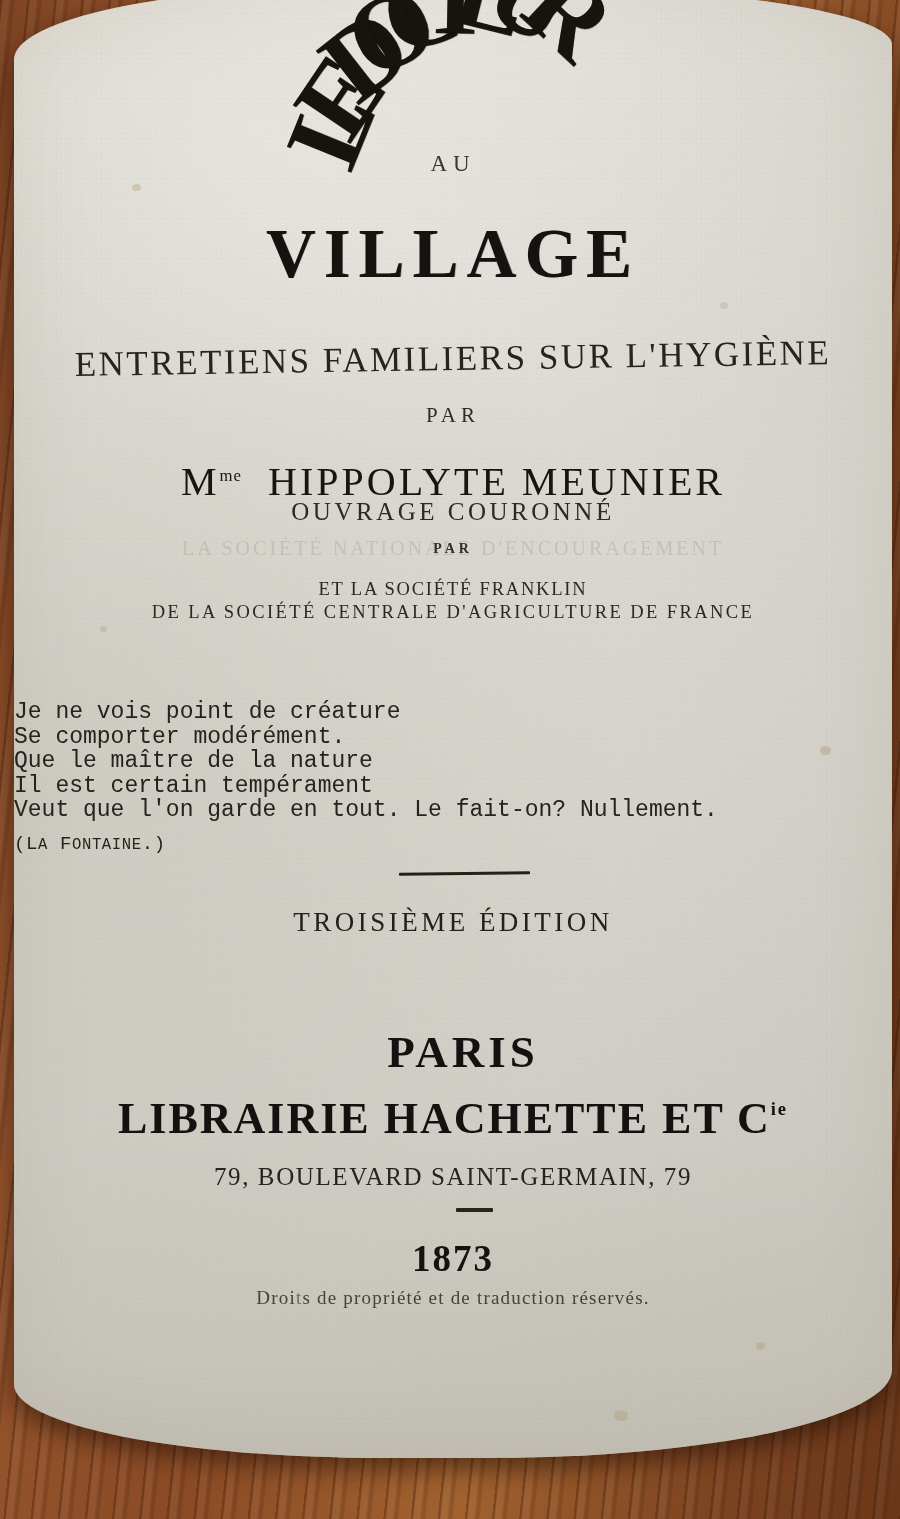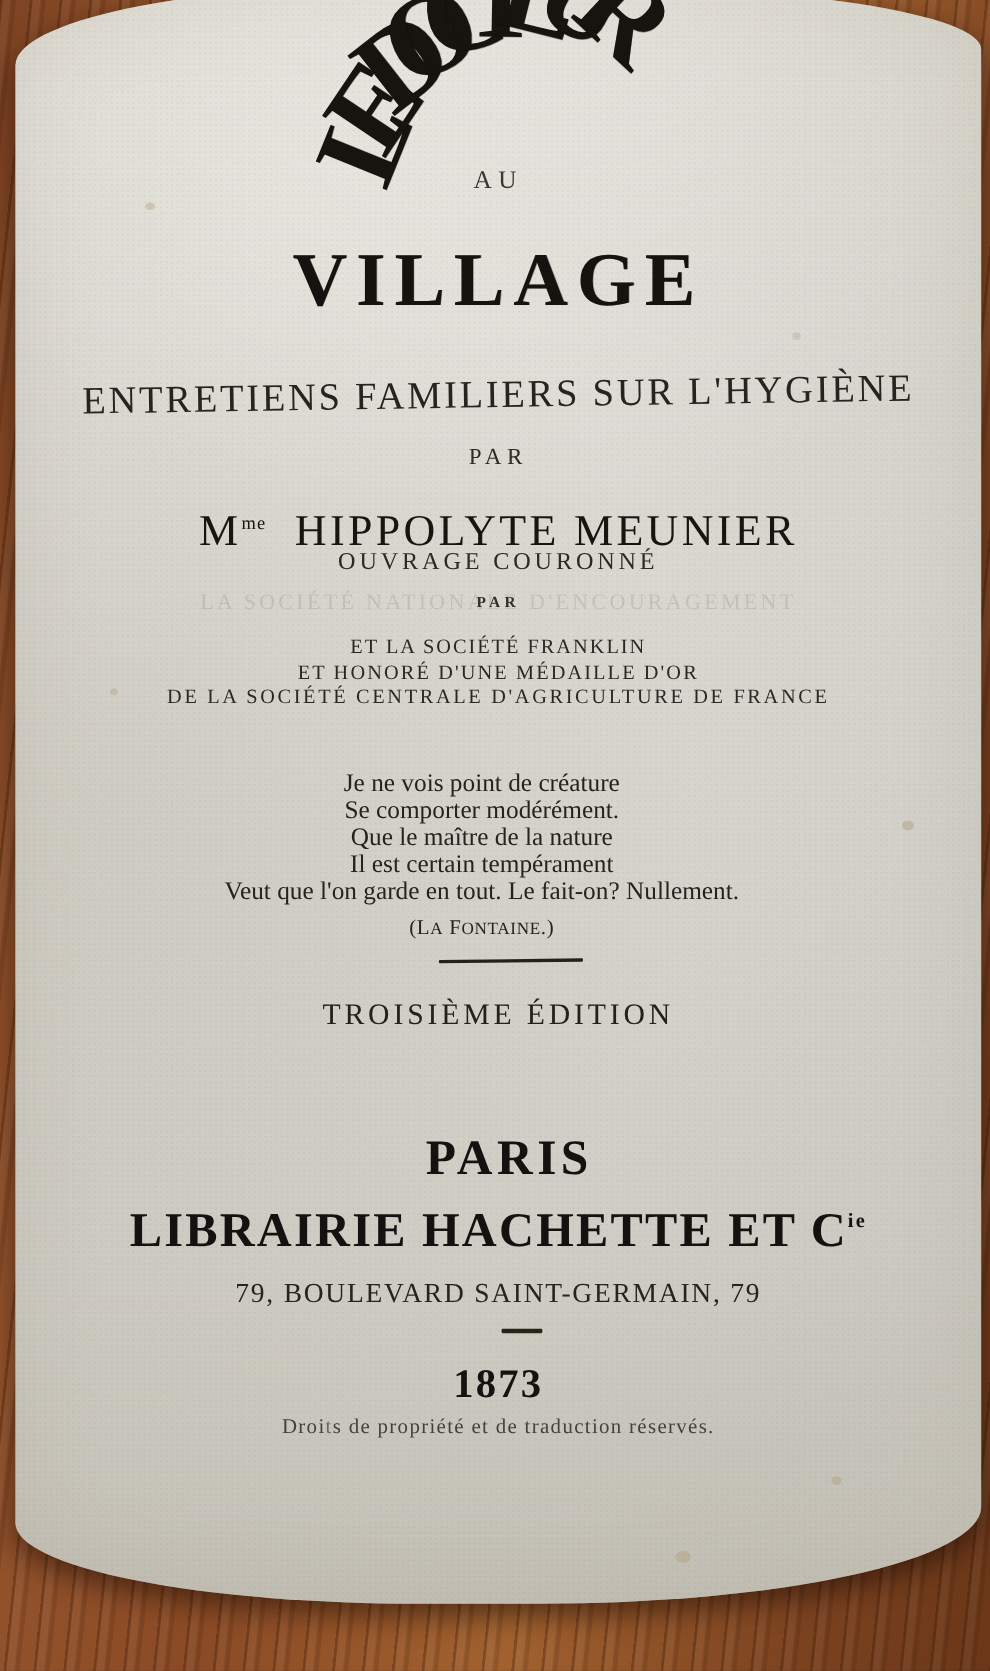--- a/index.html
+++ b/index.html
@@ -149,21 +149,21 @@
     color: #16150f;
     font-weight: 400;
   }
   .author sup {
     font-size: 0.42em;
     vertical-align: 0.85em;
     letter-spacing: 1px;
   }
   .crowned {
     top: 513px;
-    font-size: 22px;
+    font-size: 25px;
     letter-spacing: 3.5px;
     color: #2c2a24;
   }
   .par2 {
     top: 556px;
     font-size: 14px;
     font-weight: 700;
     letter-spacing: 4px;
     color: #31302a;
   }
@@ -182,25 +182,26 @@
   .aw3 { letter-spacing: 1.8px; }
   .aw4 { letter-spacing: 1.9px; }
   .aw5 { letter-spacing: 2.4px; }
 
   
   .verse {
     position: absolute;
     top: 714px;
     left: 0;
     right: 30px;
-    text-align: center;
+    text-align: left;
     font-size: 23px;
     line-height: 24.5px;
     color: #25231e;
     white-space: nowrap;
+    font-family: Liberation Mono, monospace;
   }
   .verse .vline { display: block; }
   .verse-attr {
     display: block;
     margin-top: 9px;
     font-size: 19px;
     letter-spacing: 0.6px;
   }
   .verse-attr .sc { font-size: 0.82em; }
 
@@ -325,21 +326,20 @@
         <span>HIPPOLYTE MEUNIER</span>
       </div>
 
       <div class="row crowned">OUVRAGE COURONNÉ</div>
 
       <div class="ghost">LA SOCIÉTÉ NATIONALE D'ENCOURAGEMENT</div>
       <div class="row par2">PAR</div>
 
       <div class="row awards">
         <div class="aw3">ET LA SOCIÉTÉ FRANKLIN</div>
-        <div class="aw4">ET HONORÉ D'UNE MÉDAILLE D'OR</div>
         <div class="aw5">DE LA SOCIÉTÉ CENTRALE D'AGRICULTURE DE FRANCE</div>
       </div>
 
       <div class="verse">
         <span class="vline">Je ne vois point de créature</span>
         <span class="vline">Se comporter modérément.</span>
         <span class="vline">Que le maître de la nature</span>
         <span class="vline">Il est certain tempérament</span>
         <span class="vline">Veut que l'on garde en tout. Le fait-on? Nullement.</span>
         <span class="verse-attr"><span>(L</span><span class="sc">A</span><span> F</span><span class="sc">ONTAINE</span><span>.)</span></span>

